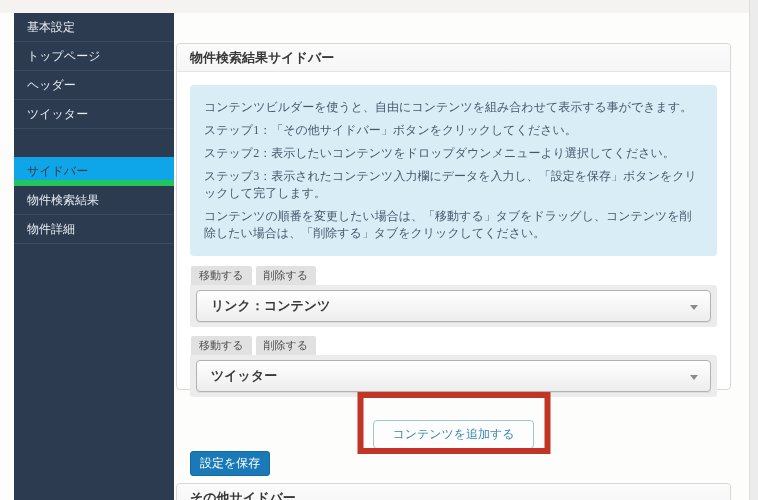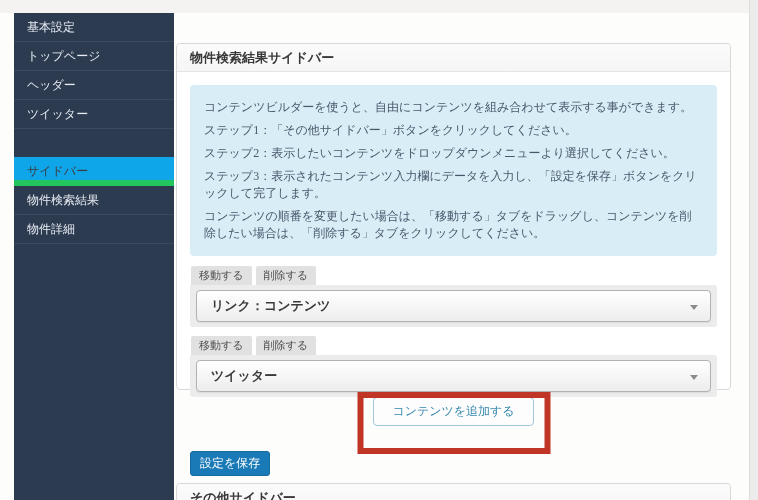--- a/index.html
+++ b/index.html
@@ -35,21 +35,21 @@
          line-height:19px; padding:0 8px; cursor:pointer; }
   .block-body { background:#ececec; border-radius:0 3px 3px 3px; padding:5px 6px;text-align:center; }
   .select { position:relative; height:32px; border:1px solid #b2b2b2; border-radius:4px;
             background:linear-gradient(#ffffff,#ededed); display:flex; align-items:center;
             padding:0 26px 0 14px; font-size:13px; font-weight:bold; color:#3a3a3a;
             box-shadow:0 1px 1px rgba(0,0,0,0.07); cursor:pointer; }
   .select .arrow { position:absolute; right:12px; top:14px; width:0; height:0;
                    border-left:4px solid transparent; border-right:4px solid transparent;
                    border-top:5px solid #8b8b8b; }
 
-  .add-row { position:relative; height:52px; display:flex; align-items:flex-start; justify-content:center; }
+  .add-row { position:relative; height:52px; display:flex; align-items:flex-end; justify-content:center; }
   .red-box { position:absolute; left:50%; top:50%; transform:translate(-50%,-50%);
              width:193px; height:62px; border:6px solid #c13527; pointer-events:none; }
   .add-btn { height:29px; padding:0 18px; background:#fdfdfd; border:1px solid #9fc6db;
              border-radius:4px; color:#3486ae; font-size:12px; cursor:pointer;
              font-family:inherit; }
 
   .save-row { margin-top:2px; }
   .save-btn { height:25px; padding:0 9px; background:#1a7ab8; border:1px solid #156a9e;
               border-radius:3px; color:#ffffff; font-size:12px; cursor:pointer;
               font-family:inherit; }

